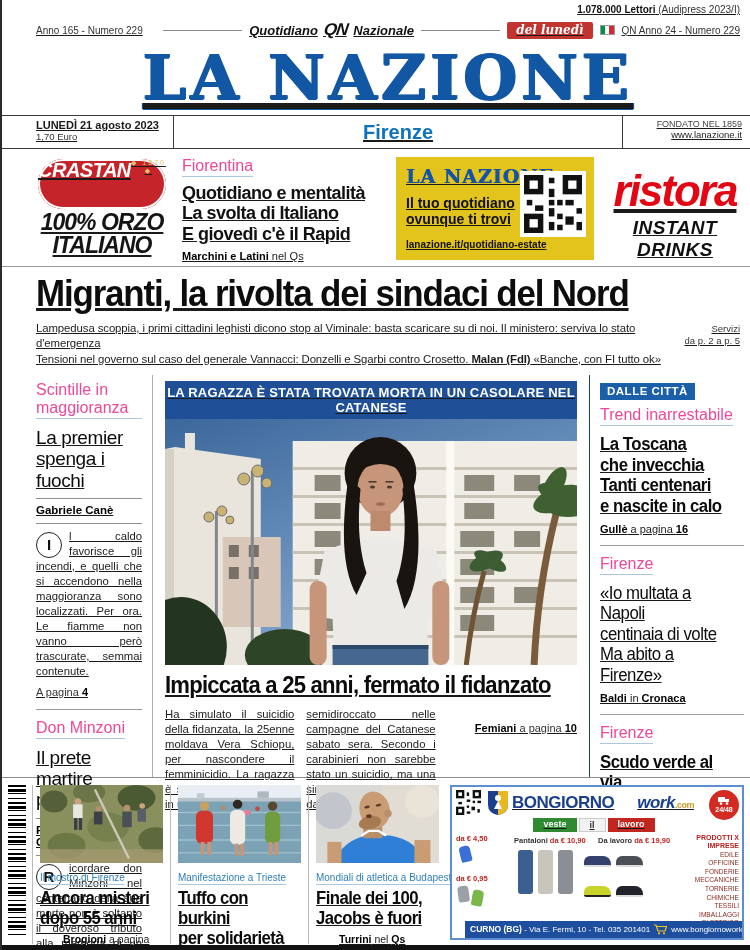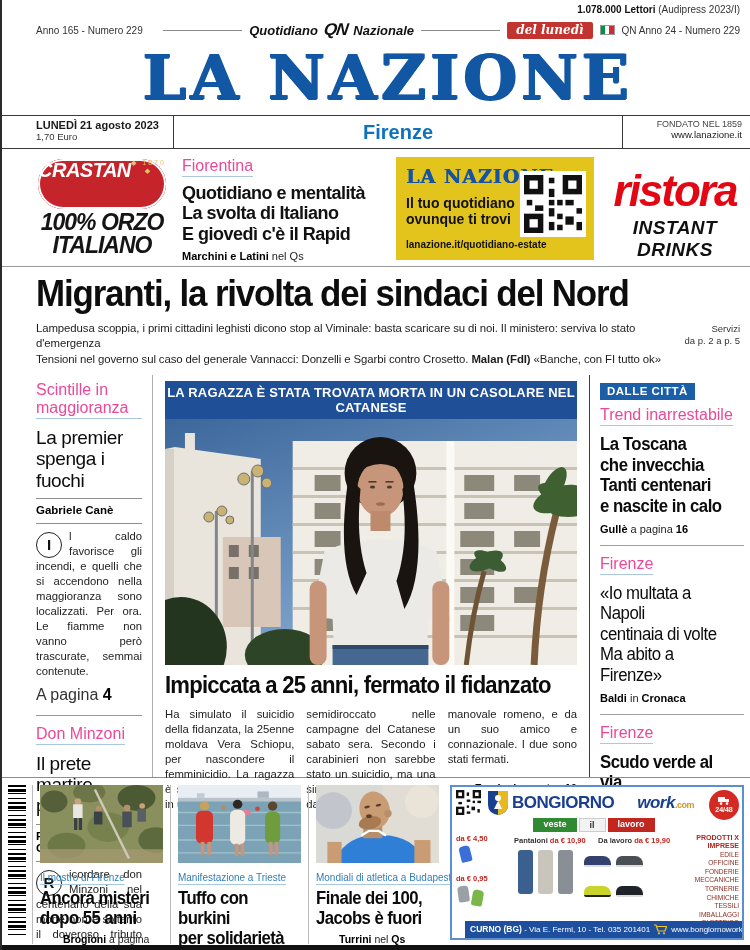--- a/index.html
+++ b/index.html
@@ -1,19 +1,19 @@
 <!DOCTYPE html>
 <html><head>
 <meta charset="utf-8">
 <style>
   * { margin:0; padding:0; box-sizing:border-box; }
   html,body { background:#ffffff; }
   body { font-family:"Liberation Sans", sans-serif; color:#1a1a1a; }
   .page { position:relative; width:750px; height:950px; overflow:hidden; background:#fff;
-          border-left:2px solid #2b2b2b; }
+          border-left:2px solid #2b2b2b;text-decoration:underline; }
 
   
   .masthead { padding:4px 10px 0 34px; }
   .readers-row { text-align:right; font-size:10px; color:#333; height:15px; }
   .readers-row b { color:#111; }
   .qn-row { display:flex; align-items:center; gap:7px; height:22px; font-size:10px; color:#333; }
   .qn-row .hline { flex:1; border-top:1px solid #8a8a8a; }
   .issue-left { width:120px; }
   .qn-mid { font-weight:bold; font-style:italic; font-size:13px; color:#111; display:flex; align-items:center; gap:6px; }
   .qn-logo { font-style:italic; font-weight:bold; font-size:17px; letter-spacing:-1px; transform:skewX(-8deg); }
@@ -75,21 +75,21 @@
   .col-left { width:150px; padding:6px 10px 0 34px; }
   .col-center { flex:1; border-left:1px solid #adadad; border-right:1px solid #14532d; padding:6px 12px 0; }
   .col-right { width:160px; padding:6px 6px 0 10px; }
 
   .ltitle { font-weight:normal; font-size:19px; line-height:1.12; letter-spacing:-0.4px; color:#0c0c0c; white-space:pre-line; margin-top:2px; }
   .rule { border-top:1px solid #8f8f8f; margin:7px 0 5px; }
   .byline-b { font-weight:bold; font-size:11.5px; color:#000; }
   .bodytext { font-size:11.3px; line-height:1.33; text-align:justify; color:#222; margin-top:2px; }
   .dropcap { float:left; width:26px; height:26px; border:1.5px solid #222; border-radius:50%; text-align:center;
              line-height:24px; font-weight:bold; font-size:15px; margin:3px 7px 0 0; color:#111; }
-  .pageref { font-size:16px; color:#333; margin-top:7px; }
+  .pageref { font-size:11px; color:#333; margin-top:7px; }
   .pageref b { color:#000; }
   .story-gap { border-top:1px solid #9a9a9a; margin:11px 0 9px; }
 
   .banner { background:#1f4f97; color:#fff; font-weight:bold; font-size:13px; letter-spacing:0.2px;
             text-align:center; padding:4px 2px; }
   .photo-main { height:246px; overflow:hidden; }
   .photo-main svg { display:block; width:100%; height:100%; }
   .feat-headline { font-weight:bold; font-size:23px; letter-spacing:-0.8px; color:#0b0b0b; margin-top:7px;
                    white-space:nowrap; transform:scaleX(0.96); transform-origin:left; }
   .feat-cols { display:flex; gap:12px; margin-top:8px; }
@@ -402,21 +402,20 @@
           <path d="M248,58 C258,116 256,164 240,190 L232,162 C244,126 240,92 238,70 Z" fill="#191410"></path>
           <rect x="168" y="226" width="96" height="20" fill="#46678f"></rect>
           <rect x="168" y="226" width="96" height="4" fill="#2e4a6b"></rect>
         </svg>
       </div>
       <h3 class="feat-headline">Impiccata a 25 anni, fermato il fidanzato</h3>
       <div class="feat-cols">
         <div>Ha simulato il suicidio della fidanzata, la 25enne moldava Vera Schiopu, per nascondere il femminicidio. La ragazza è stata trovata impiccata in un casolare</div>
         <div>semidiroccato nelle campagne del Catanese sabato sera. Secondo i carabinieri non sarebbe stato un suicidio, ma una simulazione organizzata dal fidanzato, un</div>
         <div>
-          <span>manovale romeno, e da un suo amico e connazionale. I due sono stati fermati.</span>
           <div class="feat-byline">
             <b>Femiani</b><span> a pagina </span><b>10</b>
           </div>
         </div>
       </div>
     </div>
 
     <div class="col-right">
       <span class="section-badge">DALLE CITTÀ</span>
 

